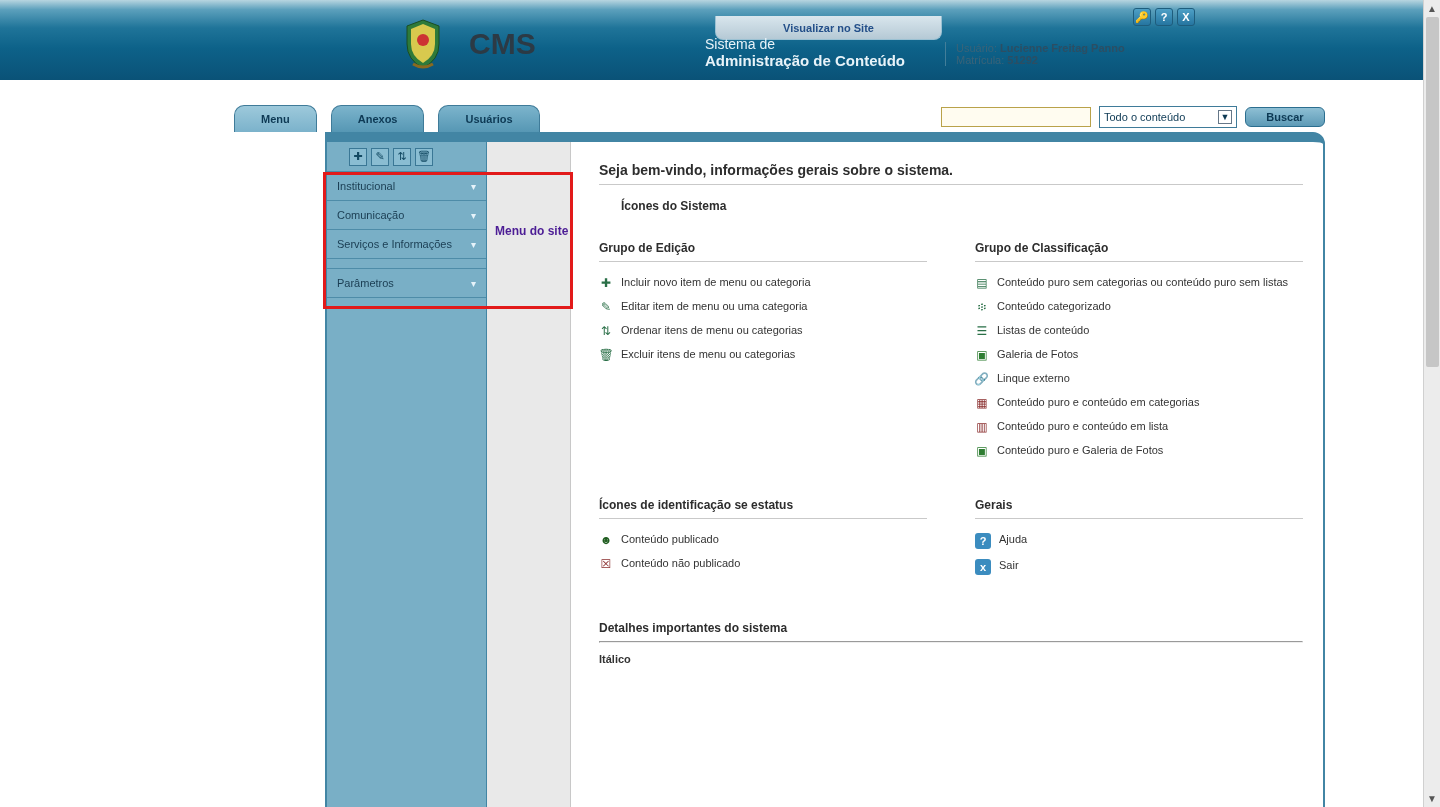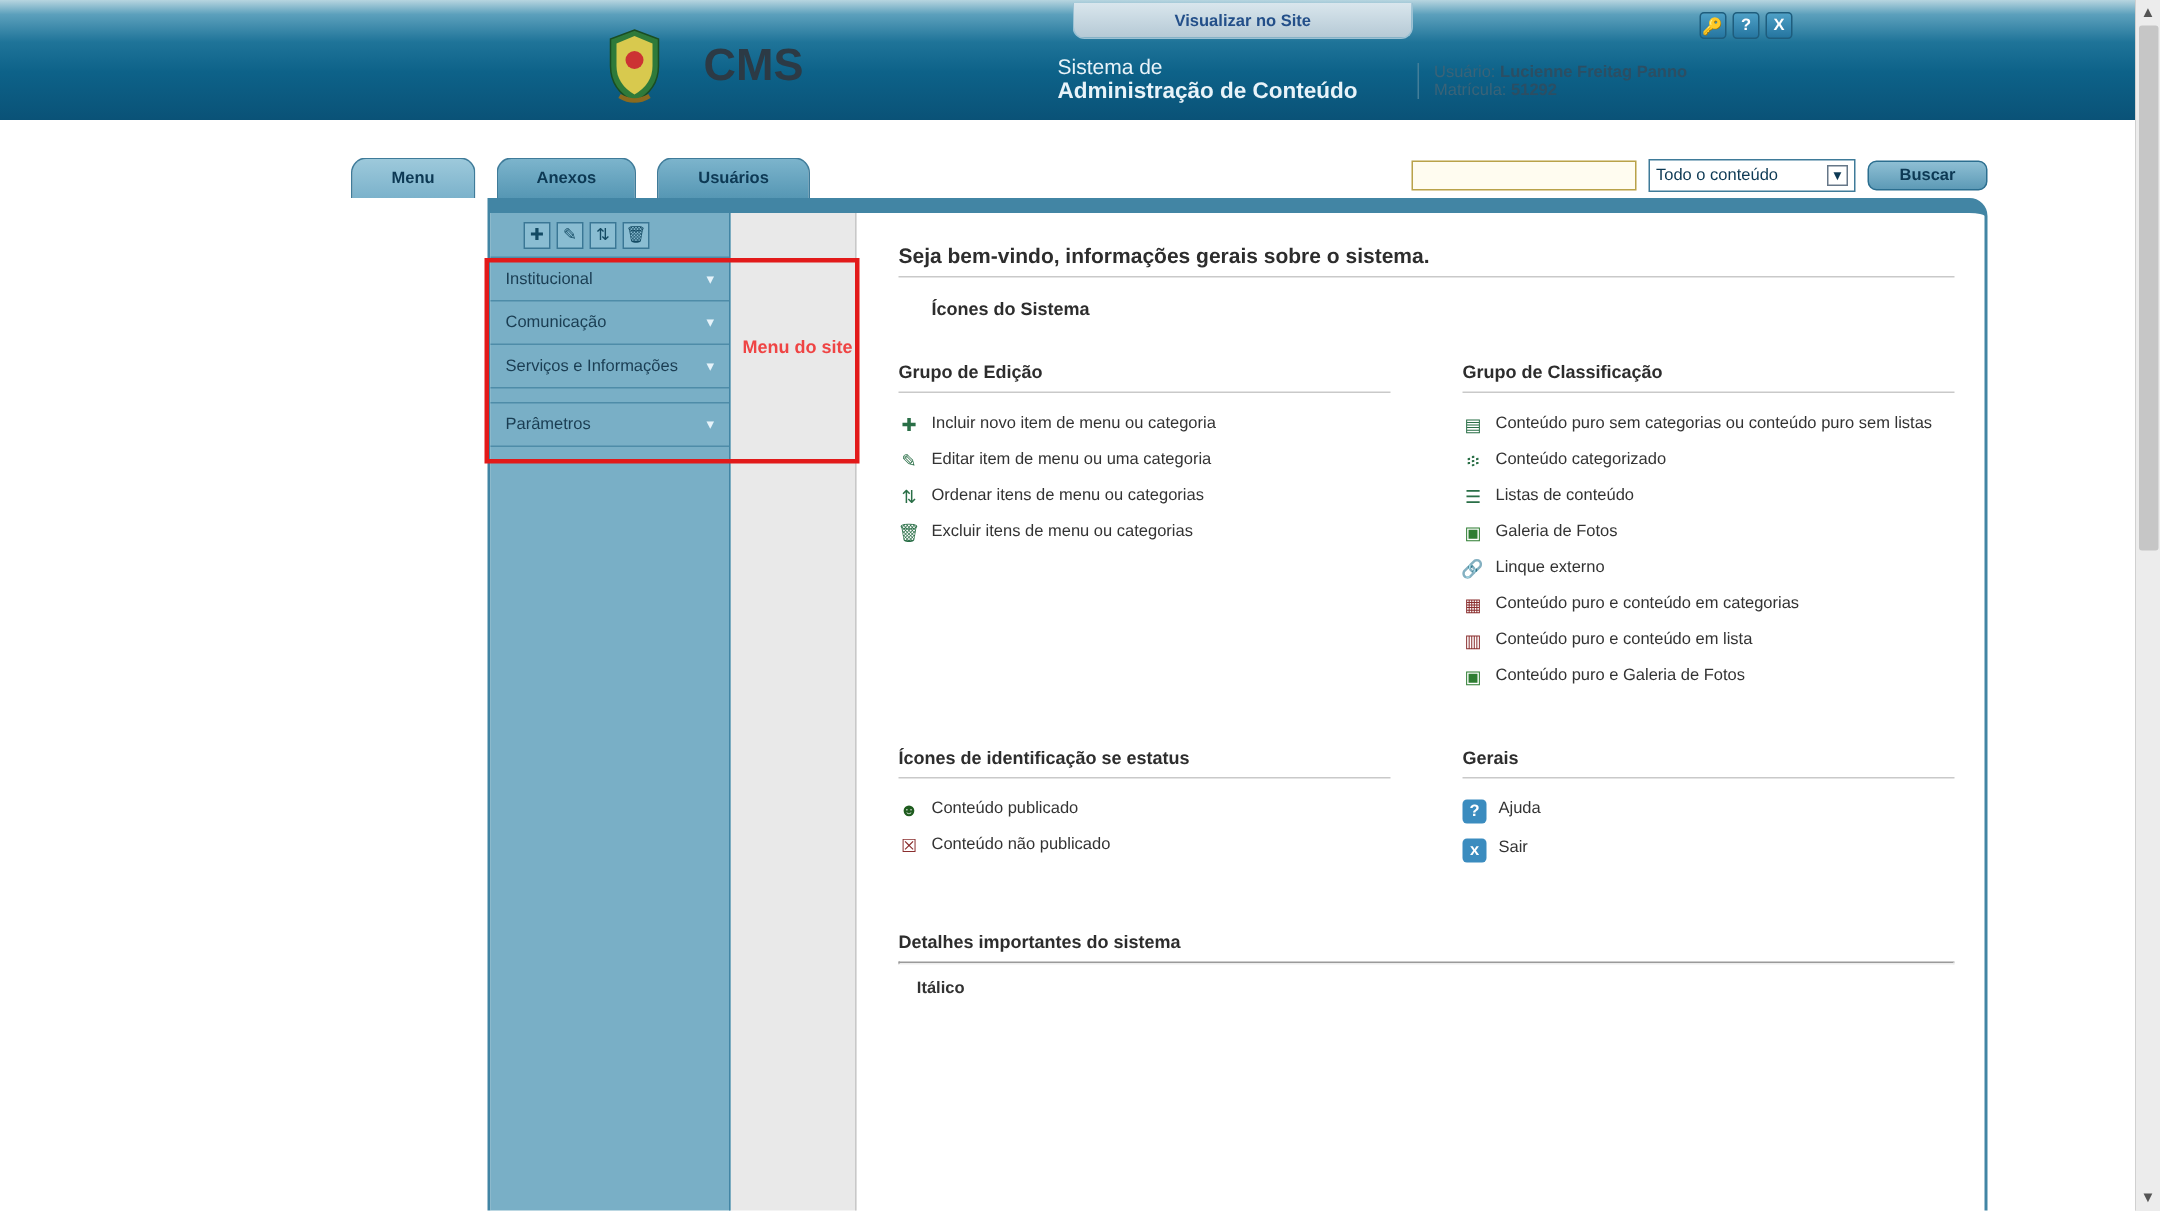--- a/index.html
+++ b/index.html
@@ -9,21 +9,21 @@
 
 .header {
   height: 80px;
   background: linear-gradient(to bottom, #b7d5e0 0%, #5ca0bc 12%, #1f7499 35%, #0d6289 60%, #0a5277 100%);
   position: relative;
 }
 .header-inner {
   width: 1210px; margin: 0 auto; position: relative; height: 100%;
 }
 .view-site-btn {
-  position: absolute; left: 600px; top: 2px;
+  position: absolute; left: 600px; top: 16px;
   width: 227px; height: 24px;
   background: linear-gradient(to bottom,#d9e6ed,#b5c9d5);
   border: 1px solid #9bc1d3; border-top: none;
   border-radius: 0 0 8px 8px;
   color: #234f89; font-size: 11px; font-weight: bold;
   display: flex; align-items: center; justify-content: center;
   cursor: pointer;
 }
 .top-icons { position: absolute; right: 130px; top: 8px; display: flex; gap: 4px; }
 .top-icon {
@@ -109,21 +109,21 @@
   cursor: pointer;
 }
 .nav-item .chev { color:#e6f3fa; font-size:10px;}
 .nav-gap { height: 10px; border-bottom: 1px solid #4e8ca8;}
 
 .highlight-box {
   position: absolute; border: 3px solid #e21a1a;
   pointer-events: none;
 }
 .annotation {
-  position: absolute; color: #ef4444; font-weight: bold; font-size: 12px;
+  position: absolute; color: #4c1d95; font-weight: bold; font-size: 12px;
 }
 
 
 .greycol {
   width: 84px; background: #e9e9e9; border-right: 1px solid #c8c8c8;
 }
 
 
 .maincol { flex: 1; padding: 20px 20px 30px 28px; }
 .welcome-title { font-size: 14px; font-weight: bold; color: #2d2d2d; margin-bottom: 6px;}
@@ -134,21 +134,21 @@
 .col-title { font-size: 12px; font-weight: bold; color: #2d2d2d; margin-bottom: 6px;}
 .col .hr2 { border:none; border-top:1px solid #c9c9c9; margin-bottom:14px;}
 .icon-line { display: flex; align-items: flex-start; gap: 8px; font-size: 11px; color: #333; margin-bottom: 10px;}
 .icon-line .ic { width: 14px; height: 14px; flex-shrink:0; display:flex; align-items:center; justify-content:center; font-size:12px; color:#2a6f47;}
 .icon-line.red .ic { color:#8a2e2e;}
 .help-ic { width: 16px; height: 16px; background:#3b8cbf; color:#fff; border-radius:3px; display:flex;align-items:center;justify-content:center;font-size:11px;font-weight:bold;}
 .close-ic { width: 16px; height: 16px; background:#3b8cbf; color:#fff; border-radius:3px; display:flex;align-items:center;justify-content:center;font-size:11px;font-weight:bold;}
 .section-spacer { height: 30px; }
 .details-block { margin-top: 36px;}
 .details-row { display:flex; gap:10px; font-size:11px; color:#333; margin-top:10px;}
-.details-row b { width:44px; flex-shrink:0;text-align:right;}
+.details-row b { width:44px; flex-shrink:0;}
 .details-row ul { list-style: disc; padding-left: 16px; margin-top:2px;}
 
 
 .scrollbar {
   position: fixed; right: 0; top: 0; width: 17px; height: 100%;
   background: #ececec; border-left: 1px solid #d0d0d0;
   display: flex; flex-direction: column; justify-content: space-between;
 }
 .scrollbar .arrow { height: 17px; background:#ececec; display:flex;align-items:center;justify-content:center; font-size:10px; color:#555;}
 .scrollbar .thumb { position:absolute; left:2px; top:17px; width:13px; height:350px; background:#c6c6c6; border-radius:2px;}

